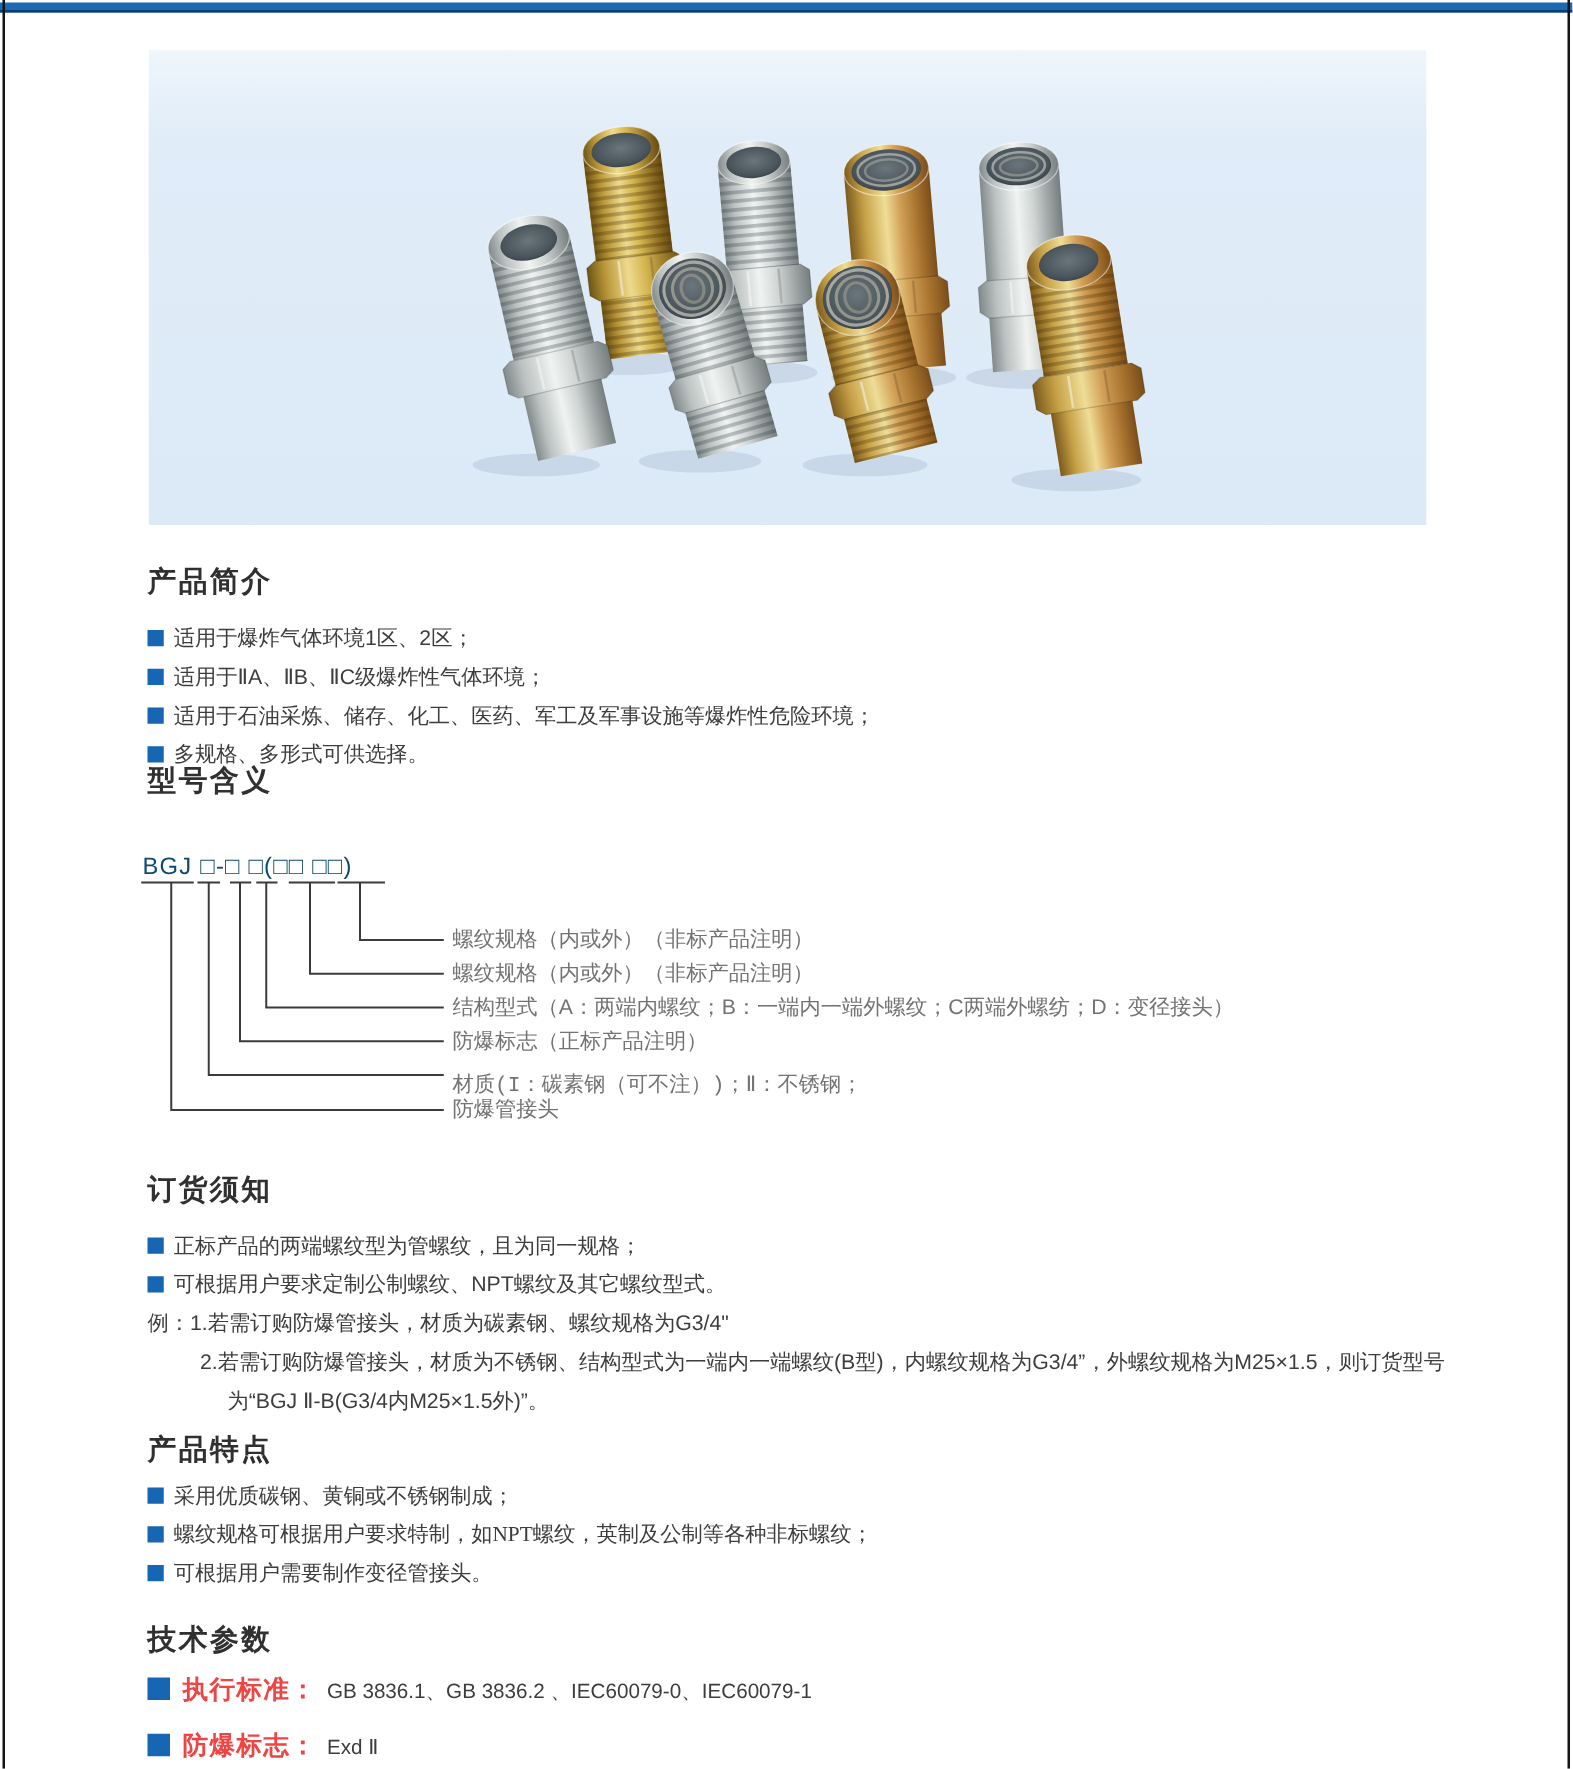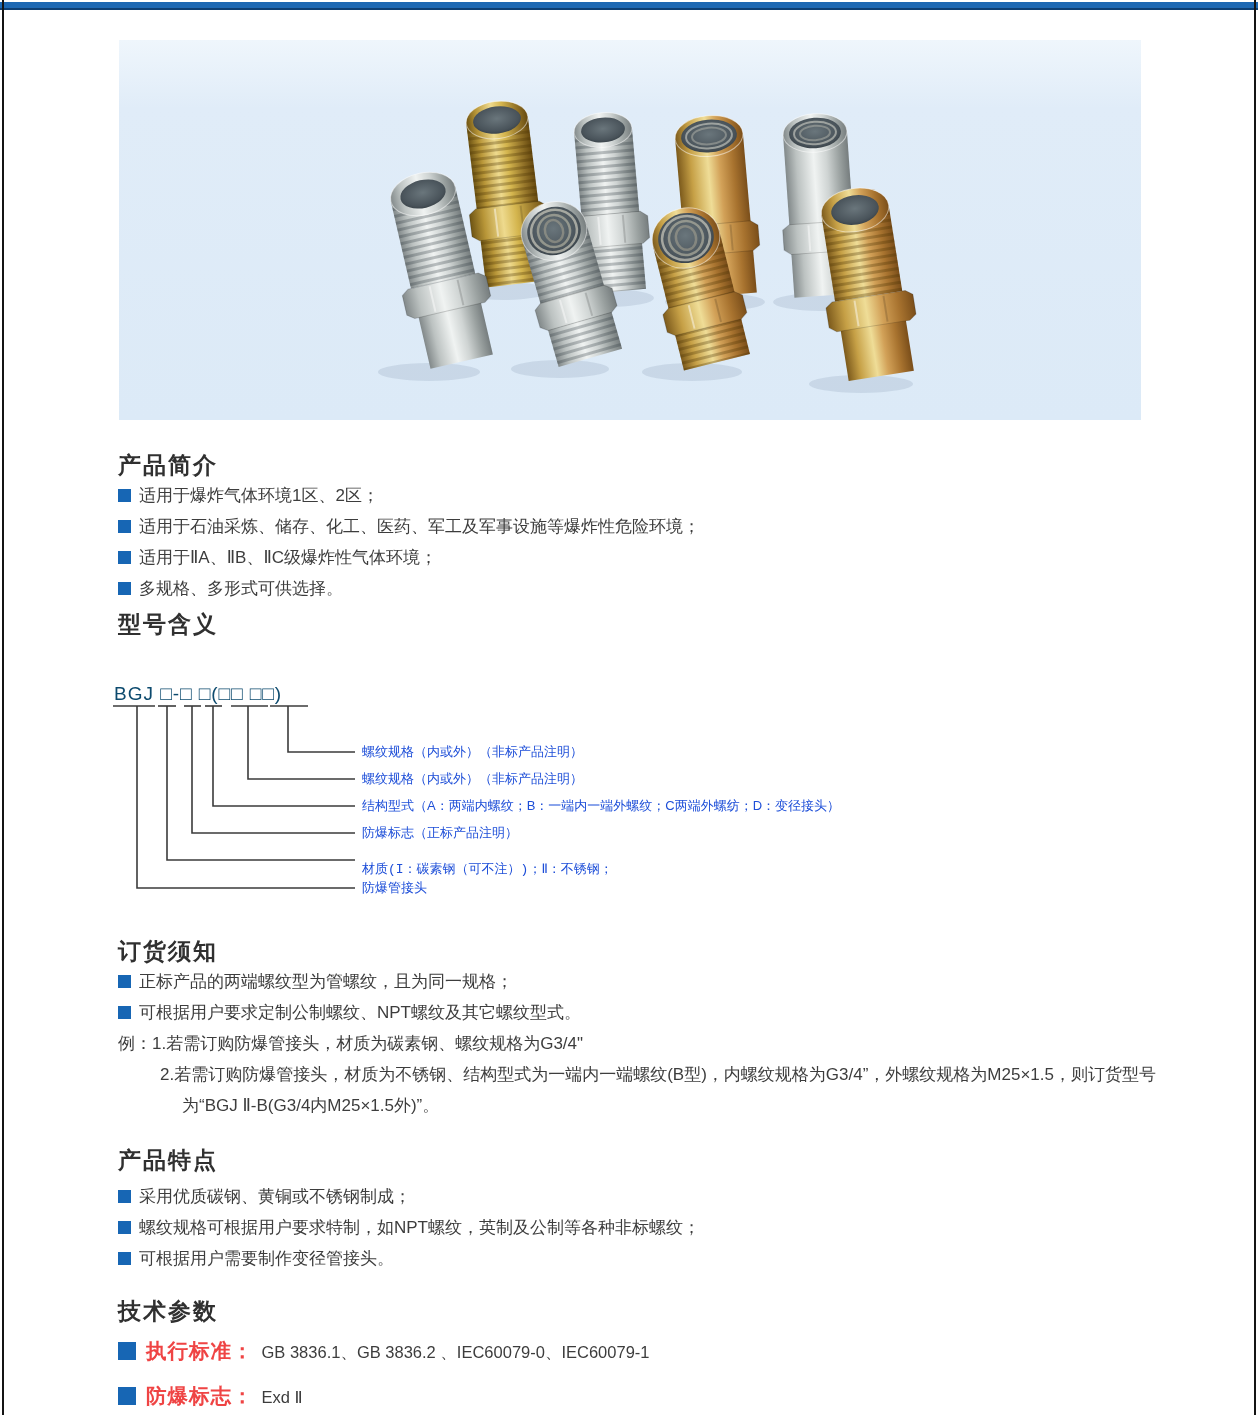--- a/index.html
+++ b/index.html
@@ -13,30 +13,30 @@
   .edge-left,.edge-right{position:absolute;top:0;bottom:0;width:2px;background:#141414;}
   .edge-left{left:2px;}
   .edge-right{right:2px;}
   .top-bar{position:absolute;left:0;right:0;top:2px;height:6px;background:#1d68b3;border-bottom:2px solid #0d3e72;}
   
   .photo-box{position:absolute;left:119px;top:40px;width:1022px;height:380px;
     background:linear-gradient(180deg,#eff6fc 0%,#e0ecf8 18%,#dceaf7 100%);}
   
   .sec{position:absolute;left:118px;width:1060px;}
   .sec-title{font-size:23px;font-weight:bold;color:#303030;letter-spacing:2px;line-height:26px;}
-  .rows{margin-top:8px;}
+  .rows{margin-top:23px;}
   .bullet-row{display:flex;align-items:flex-start;font-size:17px;color:#3d3d3d;line-height:20px;margin-bottom:11px;}
   .sq{flex:0 0 13px;width:13px;height:13px;background:#1766b4;margin:3px 8px 0 0;}
   .plain-row{font-size:17px;color:#3d3d3d;line-height:20px;margin-bottom:11px;}
   .indent-1{margin-left:42px;}
   .indent-2{margin-left:64px;}
   
   .diagram{position:absolute;left:110px;top:683px;width:1080px;height:225px;}
   .model-code{position:absolute;left:4px;top:0;font-size:19px;color:#0c4a6e;letter-spacing:1px;white-space:nowrap;}
-  .diag-label{position:absolute;left:252px;font-size:13px;color:#1d4ed8;white-space:nowrap;line-height:20px;}
+  .diag-label{position:absolute;left:252px;font-size:17px;color:#737373;white-space:nowrap;line-height:20px;}
   .diag-svg{position:absolute;left:0;top:0;}
   
   .tech-row{display:flex;align-items:center;margin-bottom:17px;}
   .sq-big{flex:0 0 18px;width:18px;height:18px;background:#1766b4;margin-right:10px;}
   .tech-label{font-size:20.5px;color:#ef4444;font-weight:bold;letter-spacing:1px;margin-right:8px;white-space:nowrap;}
   .tech-value{font-size:16.5px;color:#3d3d3d;white-space:nowrap;padding-top:3px;}
 </style>
 </head>
 <body>
 
@@ -179,25 +179,25 @@
 
   <div class="sec" style="top:452px;">
     <div class="sec-title">产品简介</div>
     <div class="rows">
       <div class="bullet-row">
           <span class="sq"></span>
           <span>适用于爆炸气体环境1区、2区；</span>
         </div>
       <div class="bullet-row">
           <span class="sq"></span>
+          <span>适用于ⅡA、ⅡB、ⅡC级爆炸性气体环境；</span>
+        </div>
+      <div class="bullet-row">
+          <span class="sq"></span>
           <span>适用于石油采炼、储存、化工、医药、军工及军事设施等爆炸性危险环境；</span>
-        </div>
-      <div class="bullet-row">
-          <span class="sq"></span>
-          <span>适用于ⅡA、ⅡB、ⅡC级爆炸性气体环境；</span>
         </div>
       <div class="bullet-row">
           <span class="sq"></span>
           <span>多规格、多形式可供选择。</span>
         </div>
     </div>
   </div>
 
   <div class="sec" style="top:611px;">
     <div class="sec-title">型号含义</div>
@@ -241,21 +241,21 @@
       <div class="bullet-row">
           <span class="sq"></span>
           <span>可根据用户要求定制公制螺纹、NPT螺纹及其它螺纹型式。</span>
         </div>
       <div class="plain-row">例：1.若需订购防爆管接头，材质为碳素钢、螺纹规格为G3/4"</div>
       <div class="plain-row indent-1">2.若需订购防爆管接头，材质为不锈钢、结构型式为一端内一端螺纹(B型)，内螺纹规格为G3/4”，外螺纹规格为M25×1.5，则订货型号</div>
       <div class="plain-row indent-2">为“BGJ Ⅱ-B(G3/4内M25×1.5外)”。</div>
     </div>
   </div>
 
-  <div class="sec" style="top:1147px;">
+  <div class="sec" style="top:1147px;font-family:Liberation Serif, serif;">
     <div class="sec-title">产品特点</div>
     <div class="rows" style="margin-top:14px;">
       <div class="bullet-row">
           <span class="sq"></span>
           <span>采用优质碳钢、黄铜或不锈钢制成；</span>
         </div>
       <div class="bullet-row">
           <span class="sq"></span>
           <span>螺纹规格可根据用户要求特制，如NPT螺纹，英制及公制等各种非标螺纹；</span>
         </div>

